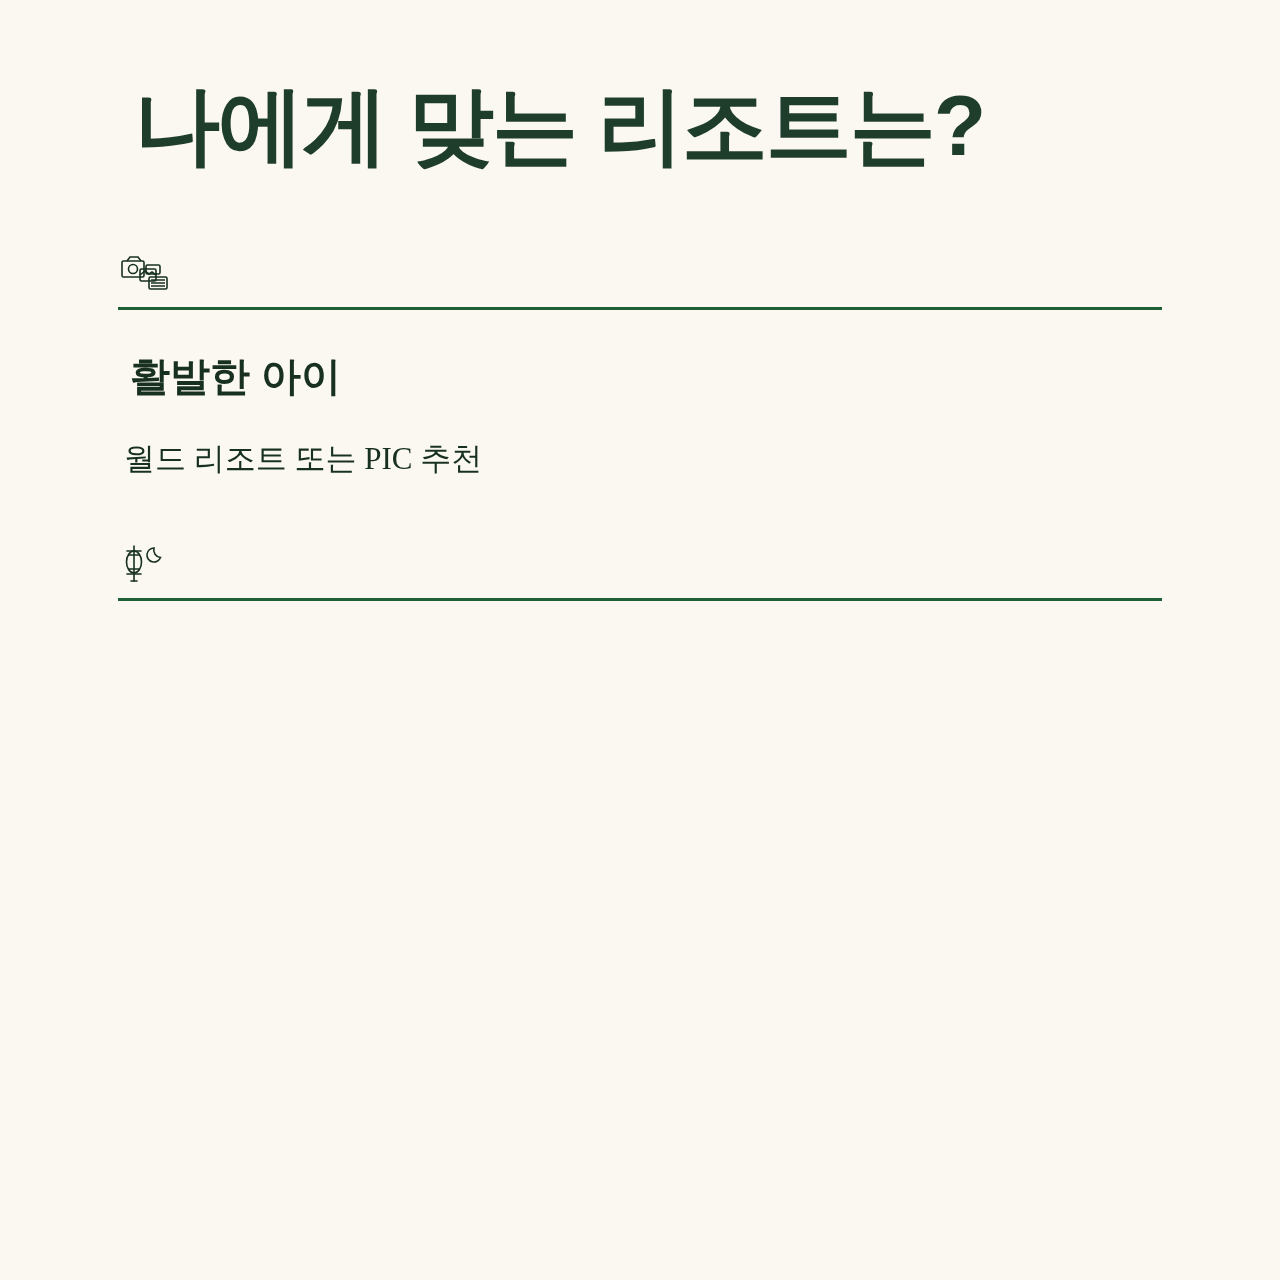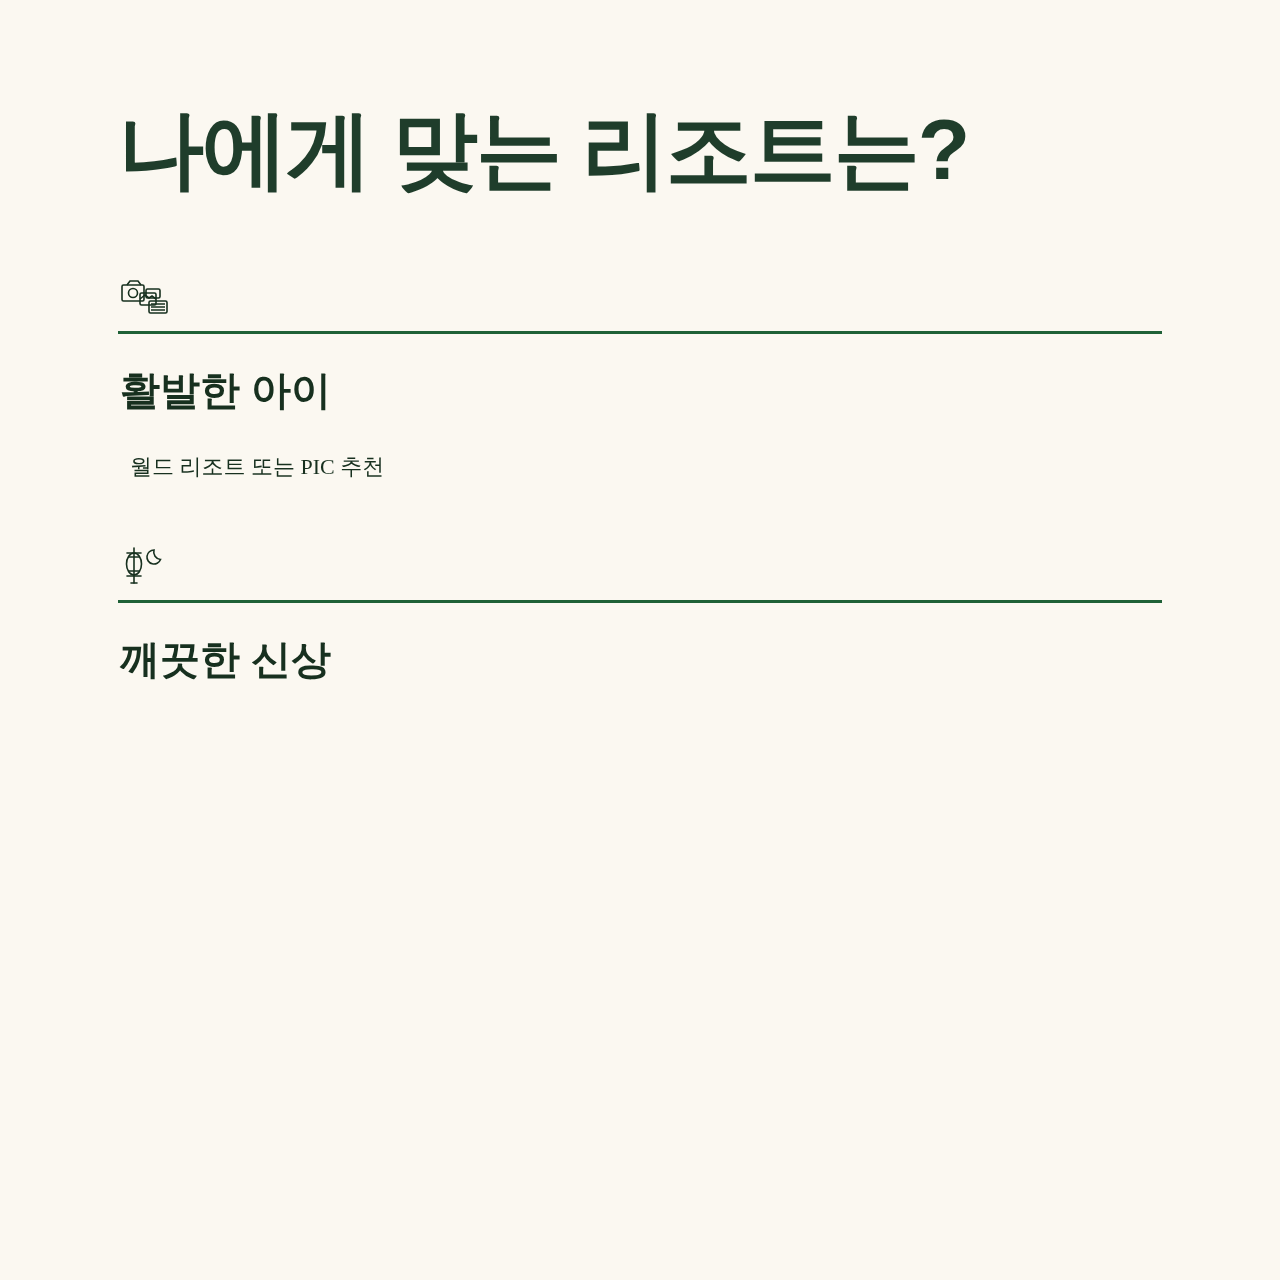--- a/index.html
+++ b/index.html
@@ -15,22 +15,22 @@
     overflow: hidden;
   }
   .page {
     position: relative;
     width: 1280px;
     height: 1280px;
     box-sizing: border-box;
     padding: 0 118px;
   }
   .page-title {
-    margin: 0;
-    padding-top: 100px;
+    margin: 16px;
+    padding-top: 60px;
     font-family: "Liberation Sans", sans-serif;
     font-size: 86px;
     font-weight: 700;
     letter-spacing: -2px;
     line-height: 1.15;
     color: #1f3d2b;
     white-space: nowrap;
   }
   .sections {
     margin-top: 74px;
@@ -51,34 +51,34 @@
     display: block;
     line-height: 0;
   }
   .rule {
     height: 3px;
     background: #1f6137;
     margin-top: 12px;
     width: 1044px;
   }
   .section-title {
-    margin: 0;
+    margin: 10px;
     padding-top: 30px;
     padding-left: 2px;
     font-size: 40px;
     font-weight: 600;
     line-height: 1.3;
     color: #17301f;
   }
   .section-desc {
-    margin: 10px;
+    margin: 4px;
     padding-top: 26px;
     padding-left: 2px;
     font-family: "Liberation Serif", serif;
-    font-size: 22px;
+    font-size: 31px;
     font-weight: 400;
     line-height: 1.35;
     color: #17301f;
   }
 </style>
 </head>
 <body>
 
 <div class="page">
 
@@ -117,17 +117,16 @@
             <path d="M14 9 v22"></path>
             <path d="M9 13 h10 M9 27 h10"></path>
             <path d="M7 32 h14"></path>
             <path d="M14 32 v7"></path>
             <path d="M11 39 h6"></path>
             <path d="M34 6 a7 7 0 1 0 6.5 9.5 A7.5 7.5 0 0 1 34 6 Z"></path>
           </svg>
         </span>
       </div>
       <div class="rule"></div>
-      <h2 class="section-title">깨끗한 신상</h2>
     </div>
 
   </div>
 </div>
 
 </body></html>

